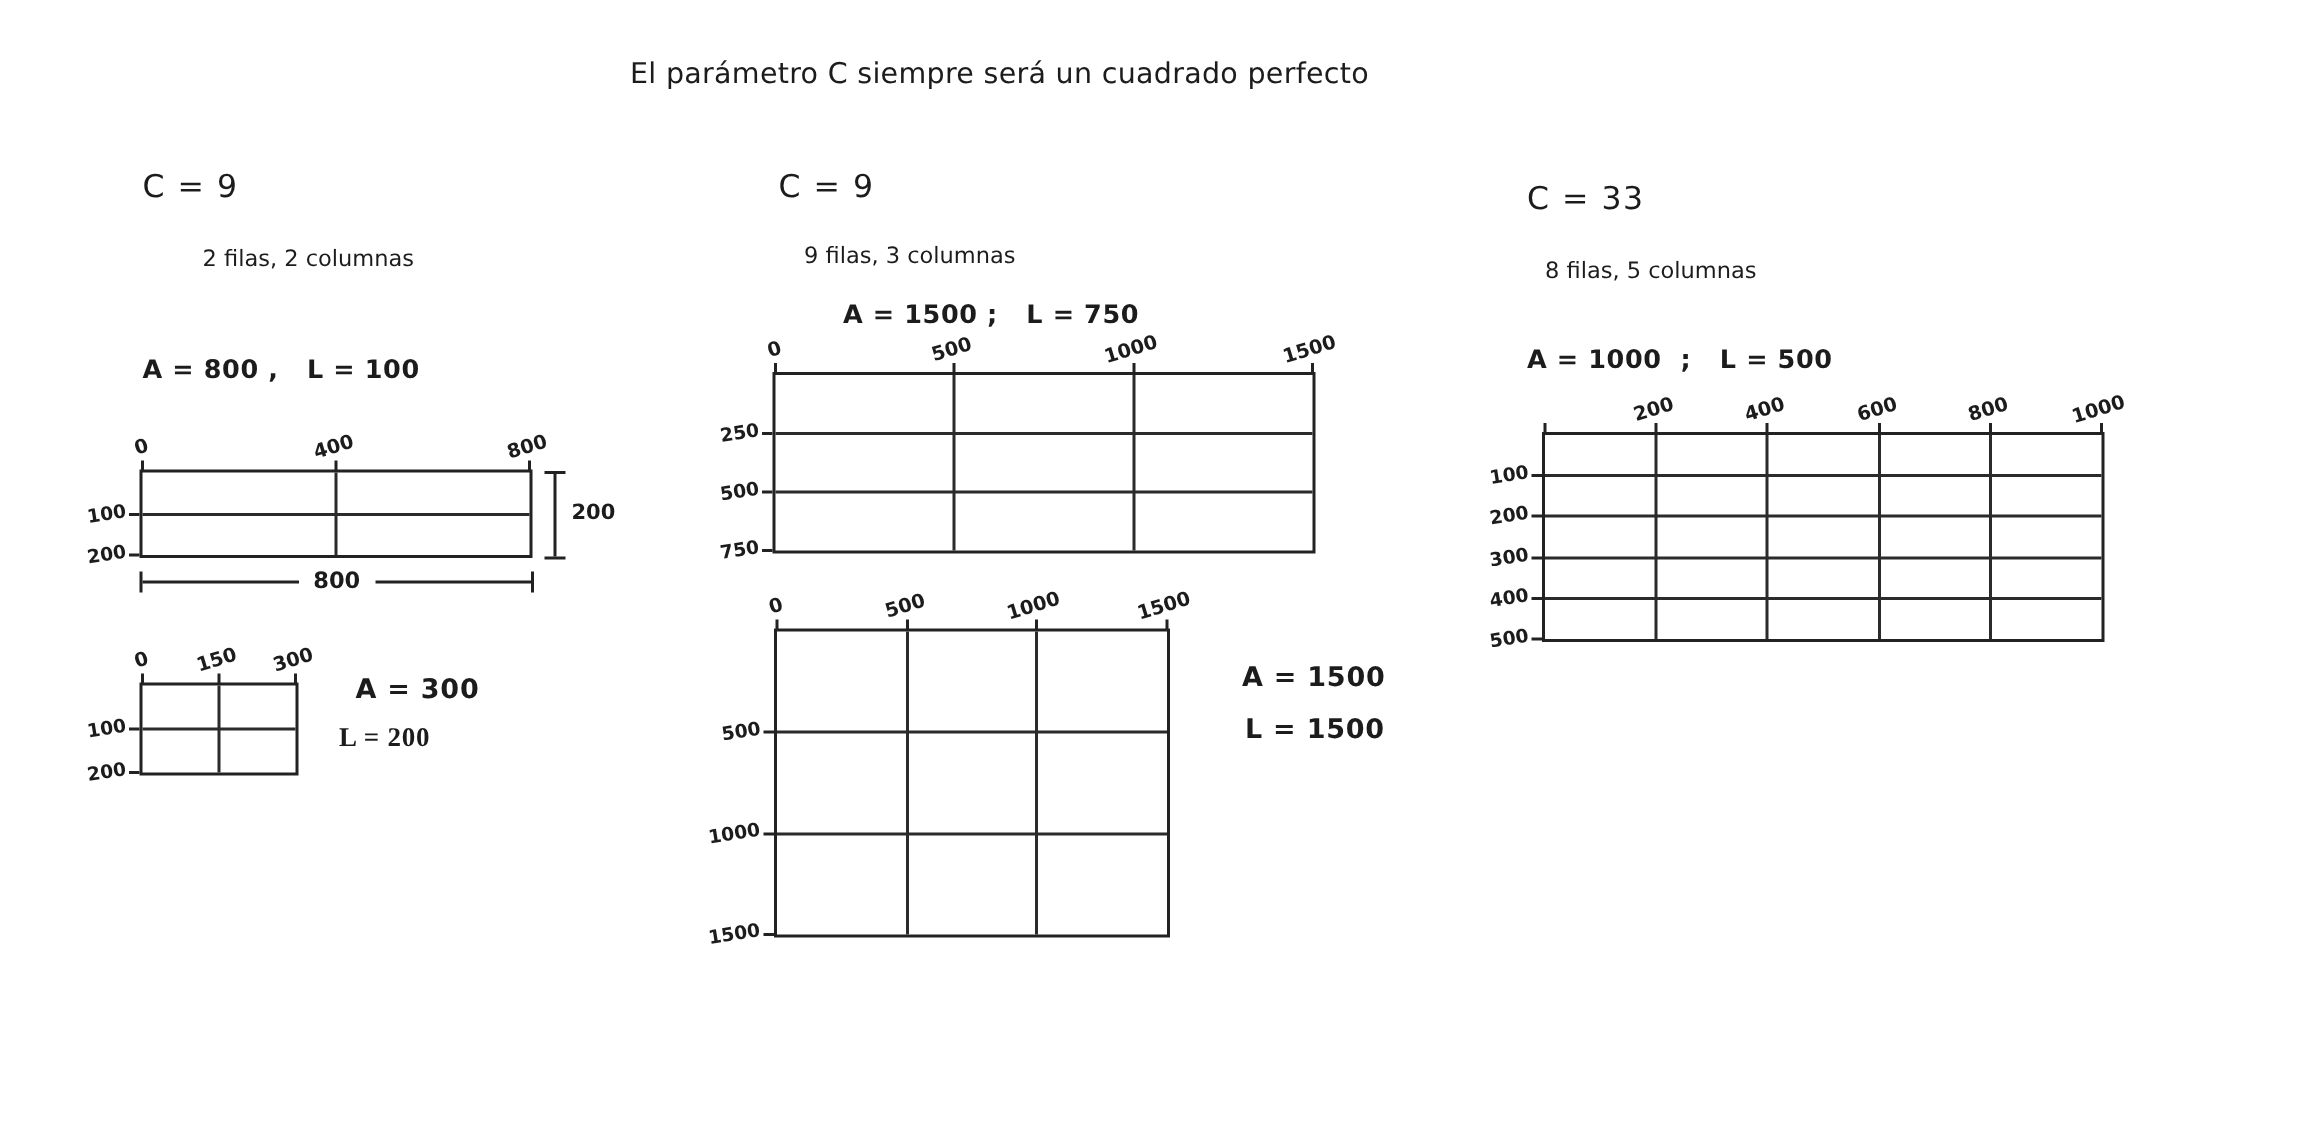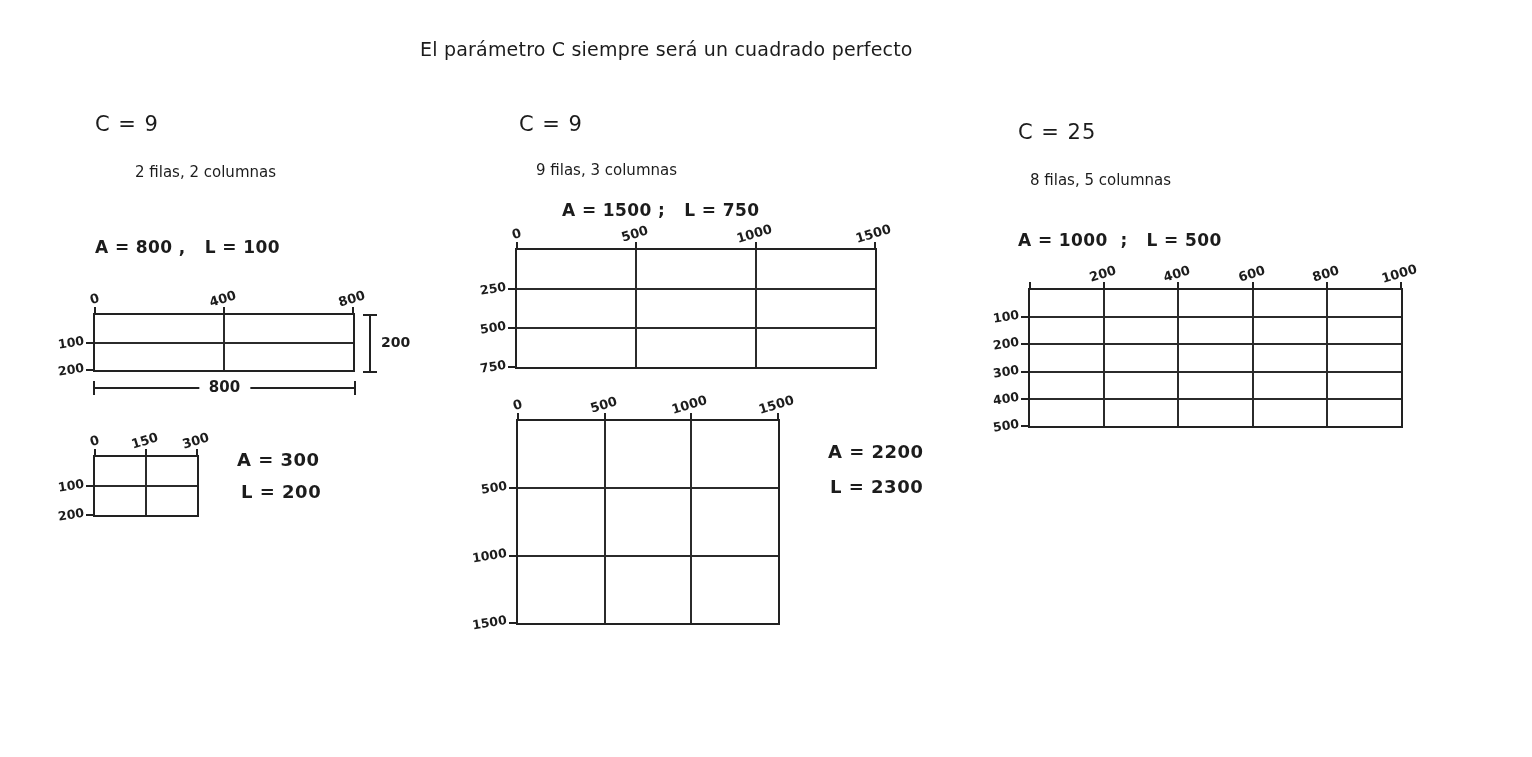--- a/index.html
+++ b/index.html
@@ -87,21 +87,21 @@
     <span class="ltick" style="top:100%;">200</span>
   <div class="vline" style="left: 50%;"></div>
       <div class="hline" style="top: 50%;"></div>
       <div class="tmark" style="left: 0%;"></div>
       <div class="tmark" style="left: 50%;"></div>
       <div class="tmark" style="left: 100%;"></div>
       <div class="lmark" style="top: 50%;"></div>
       <div class="lmark" style="top: 100%;"></div>
     </div>
   <div class="abs side-label" style="left:237px; top:449px;">A = 300</div>
-  <div class="abs side-label" style="left:241px; top:481px;">L = 200</div>
+  <div class="abs side-label" style="left:226px; top:481px;font-family:Liberation Serif, serif;">L = 200</div>
 
   <div class="abs heading" style="left:519px; top:112px;">C = 9</div>
   <div class="abs sub" style="left:536px; top:161px;">9 filas, 3 columnas</div>
   <div class="abs dims" style="left:562px; top:200px;">A = 1500 ;   L = 750</div>
 
   <div class="grid" style="left:515px; top:248px; width:362px; height:121px;">
     <span class="ttick" style="left:0%;">0</span>
     <span class="ttick" style="left:33.33%;">500</span>
     <span class="ttick" style="left:66.67%;">1000</span>
     <span class="ttick" style="left:100%;">1500</span>
@@ -134,24 +134,24 @@
       <div class="hline" style="top: 33.3333%;"></div>
       <div class="hline" style="top: 66.6667%;"></div>
       <div class="tmark" style="left: 0%;"></div>
       <div class="tmark" style="left: 33.3333%;"></div>
       <div class="tmark" style="left: 66.6667%;"></div>
       <div class="tmark" style="left: 100%;"></div>
       <div class="lmark" style="top: 33.3333%;"></div>
       <div class="lmark" style="top: 66.6667%;"></div>
       <div class="lmark" style="top: 100%;"></div>
     </div>
-  <div class="abs side-label" style="left:828px; top:441px;">A = 2200</div>
-  <div class="abs side-label" style="left:830px; top:476px;">L = 2300</div>
+  <div class="abs side-label" style="left:828px; top:441px;">A = 1500</div>
+  <div class="abs side-label" style="left:830px; top:476px;">L = 1500</div>
 
-  <div class="abs heading" style="left:1018px; top:120px;">C = 25</div>
+  <div class="abs heading" style="left:1018px; top:120px;">C = 33</div>
   <div class="abs sub" style="left:1030px; top:171px;">8 filas, 5 columnas</div>
   <div class="abs dims" style="left:1018px; top:230px;">A = 1000  ;   L = 500</div>
 
   <div class="grid" style="left:1028px; top:288px; width:375px; height:140px;">
     <span class="ttick" style="left:20%;">200</span>
     <span class="ttick" style="left:40%;">400</span>
     <span class="ttick" style="left:60%;">600</span>
     <span class="ttick" style="left:80%;">800</span>
     <span class="ttick" style="left:100%;">1000</span>
     <span class="ltick" style="top:20%;">100</span>

